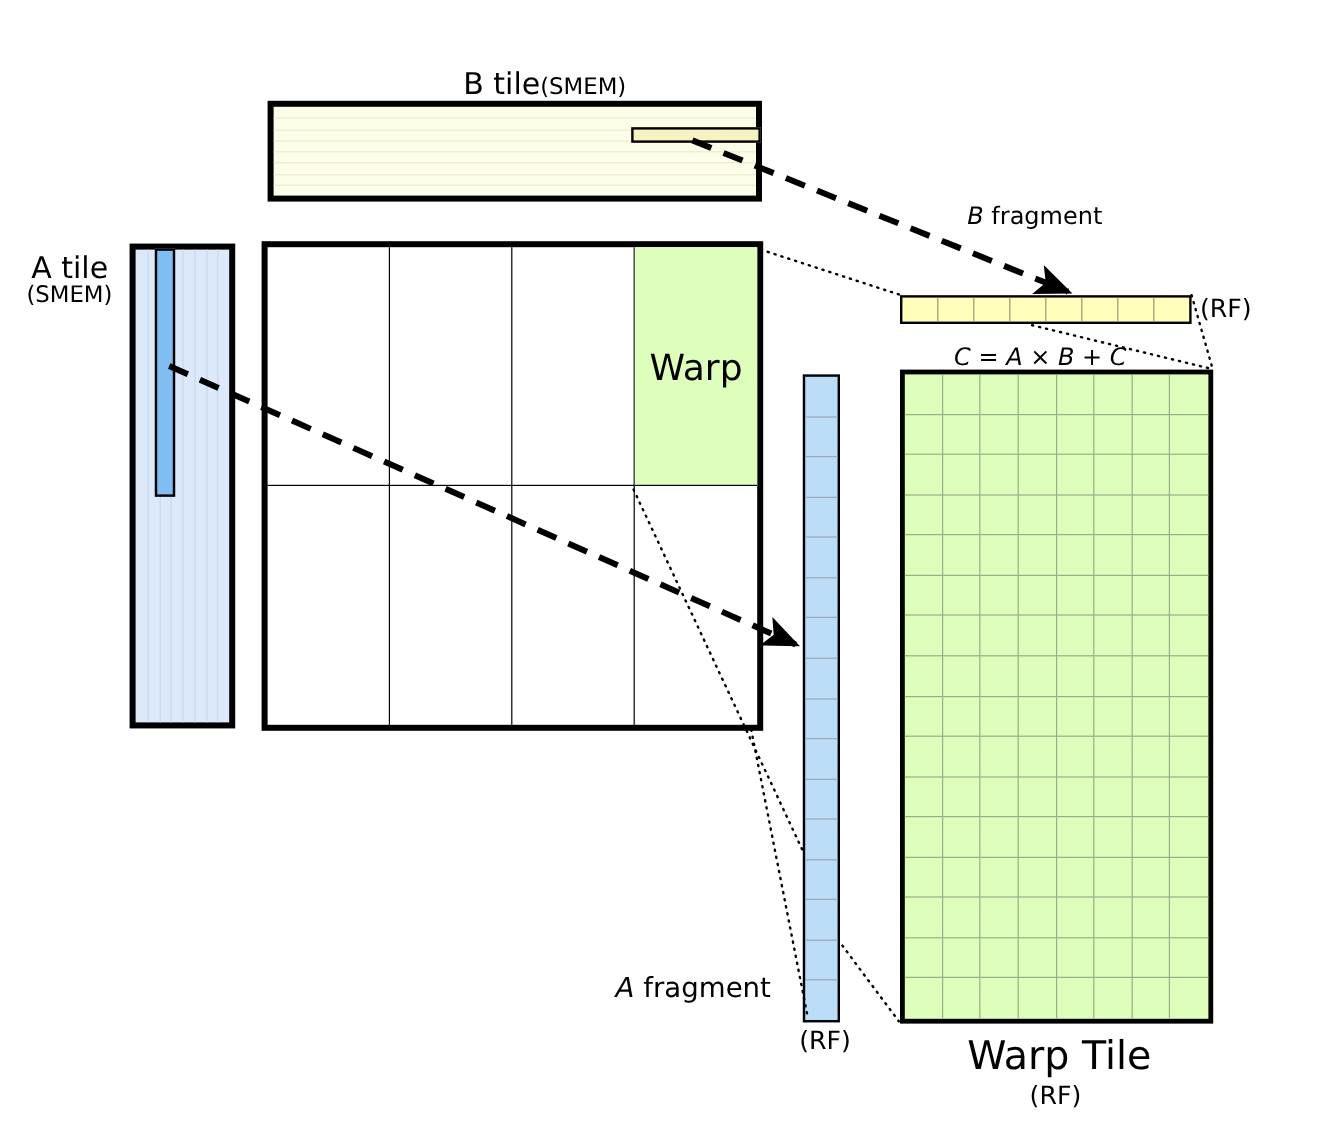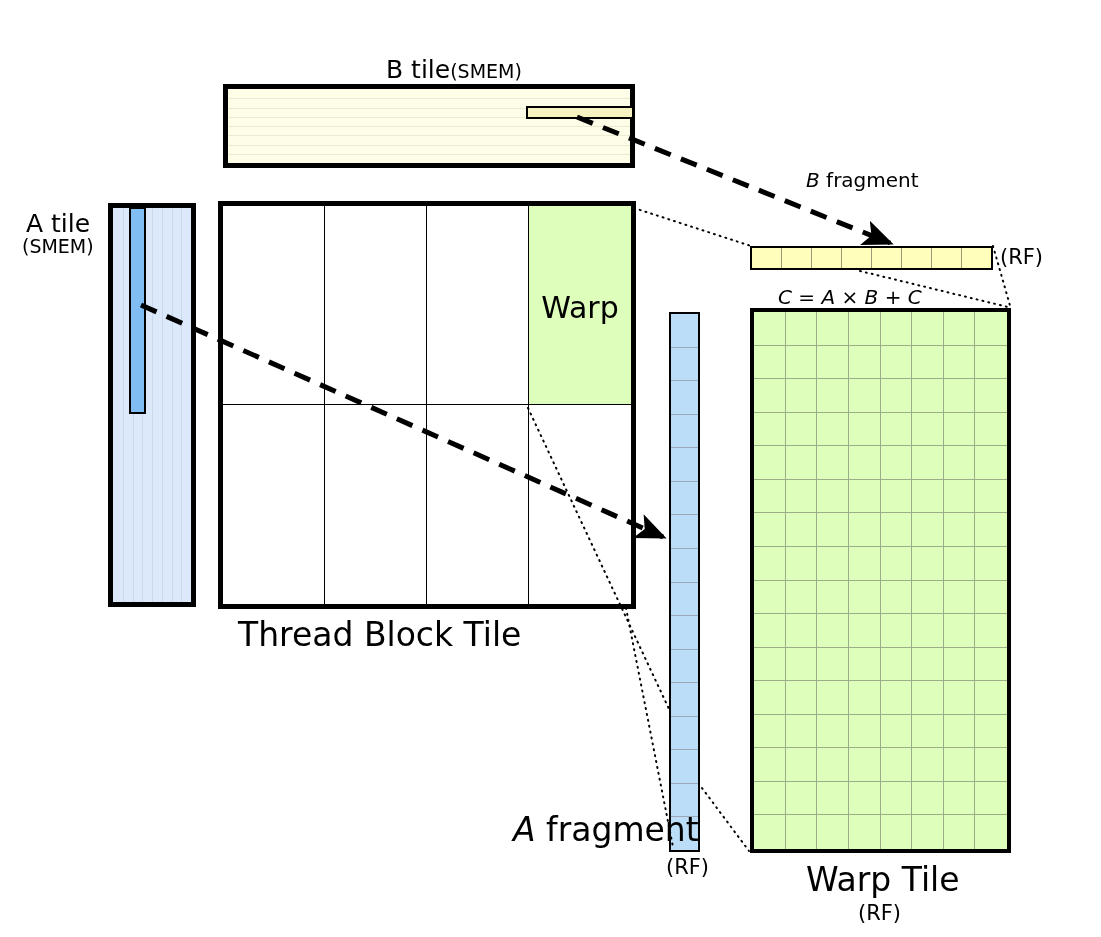--- a/index.html
+++ b/index.html
@@ -75,25 +75,25 @@
   #b-frag-rf{left:1000px;top:247px;font-size:21px;}
 
   
   #a-frag{
     position:absolute;left:669px;top:312px;width:31px;height:540px;
     background:#bbddf8;border:2.5px solid #000;box-sizing:border-box;
     display:flex;flex-direction:column;
   }
   #a-frag .fc{flex:1;border-bottom:1px solid #9aa8b8;}
   #a-frag .fc:last-child{border-bottom:none;}
-  #a-frag-label{left:513px;top:813px;font-size:33px;}
+  #a-frag-label{left:513px;top:813px;font-size:23px;}
   #a-frag-rf{left:666px;top:857px;font-size:21px;}
 
   
-  #warp-eq{left:778px;top:287px;font-size:20px;}
+  #warp-eq{left:795px;top:287px;font-size:20px;}
   #warp-tile{
     position:absolute;left:750px;top:308px;width:261px;height:545px;
     background:#ddffbb;border:4px solid #000;box-sizing:border-box;
     display:grid;grid-template-columns:repeat(8,1fr);grid-template-rows:repeat(16,1fr);
   }
   #warp-tile .wc{border-right:1px solid #9aad86;border-bottom:1px solid #9aad86;}
   #warp-tile .wc:nth-child(8n){border-right:none;}
   #warp-tile .wc:nth-child(n+121){border-bottom:none;}
   #warp-title{left:806px;top:863px;font-size:33px;}
   #warp-rf{left:858px;top:903px;font-size:21px;}
@@ -142,21 +142,20 @@
       <div class="cell"></div>
       <div class="cell"></div>
       <div class="cell warp">
         <div id="warp-label">Warp</div>
       </div>
       <div class="cell"></div>
       <div class="cell"></div>
       <div class="cell"></div>
       <div class="cell"></div>
     </div>
-  <div class="lbl" id="tb-title">Thread Block Tile</div>
 
   <div class="lbl" id="b-frag-label"><span class="it">B</span><span> fragment</span></div>
   <div id="b-frag">
       <div class="fc"></div>
       <div class="fc"></div>
       <div class="fc"></div>
       <div class="fc"></div>
       <div class="fc"></div>
       <div class="fc"></div>
       <div class="fc"></div>

